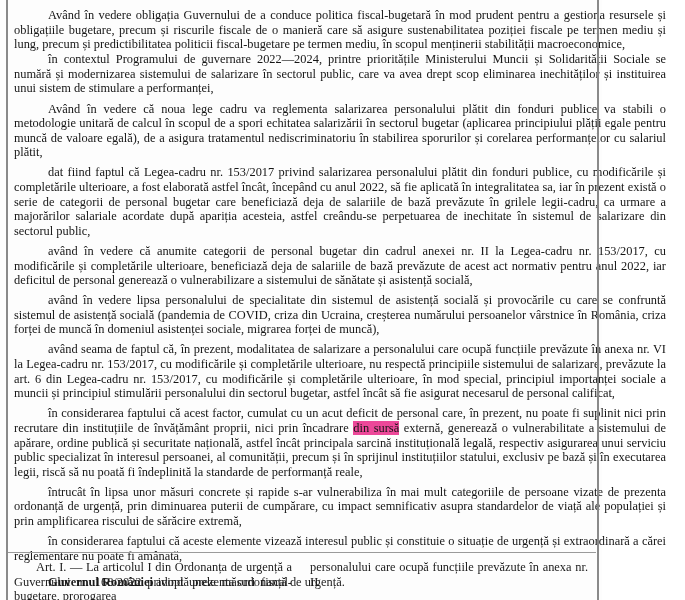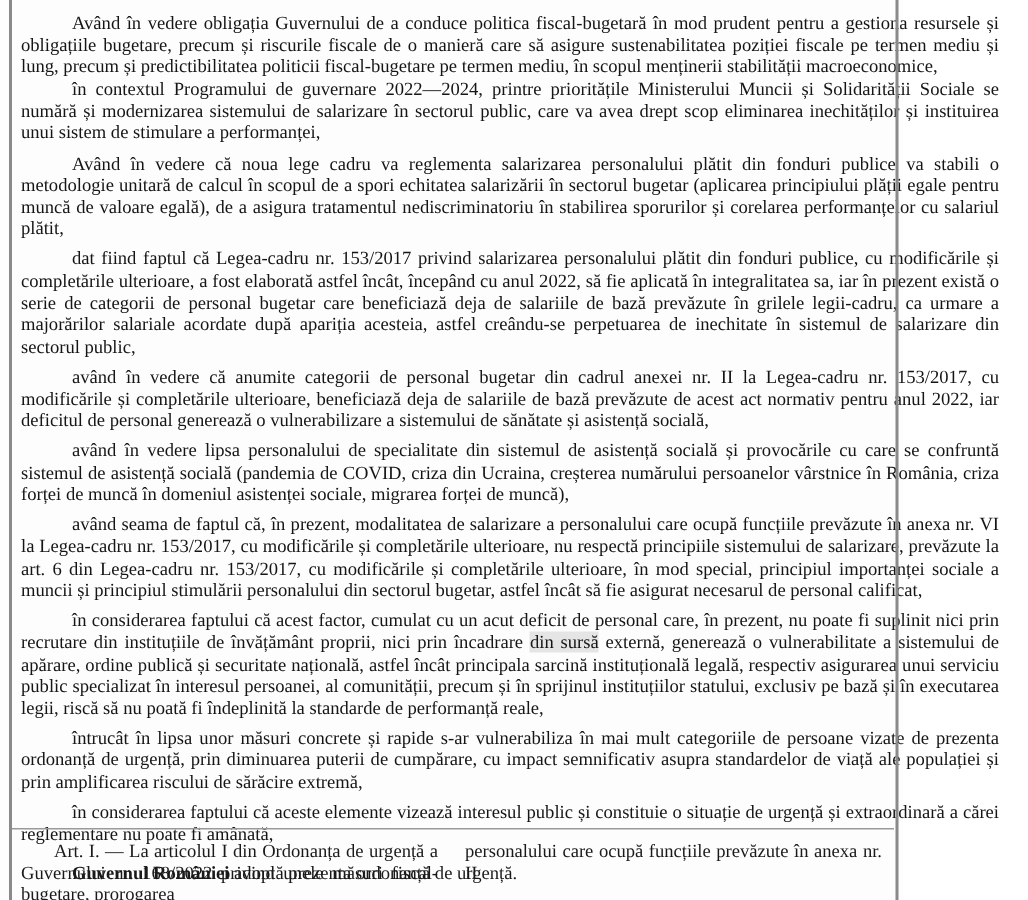--- a/index.html
+++ b/index.html
@@ -55,21 +55,21 @@
   p.gov {
     margin: 6px 0 0 0;
     text-indent: 34px;
     font-size: 12.4px;
     line-height: 14.6px;
   }
   p.gov b {
     font-weight: bold;
   }
   .highlight {
-    background: #e5e5e5;
+    background: #ec4899;
     font-family: Liberation Serif, serif;
   }
   .divider {
     position: absolute;
     left: 8px;
     right: 6px;
     top: 552px;
     height: 1px;
     background: #9a9a9a;
   }

